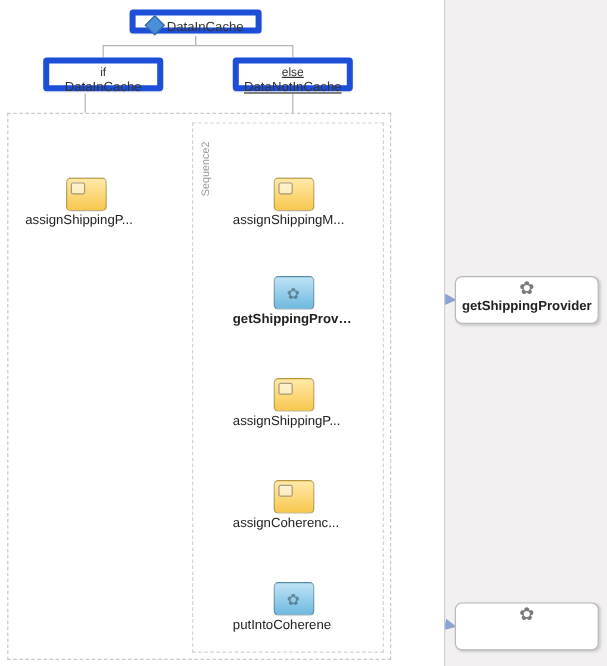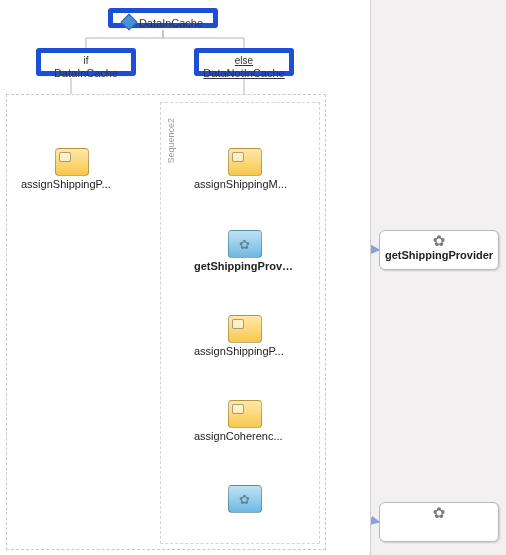--- a/index.html
+++ b/index.html
@@ -198,20 +198,21 @@
   <div class="act-label truncate" style="left:194px; top:345px;">assignShippingP...</div>
 
   <div class="act assign" style="left:228px; top:400px;">
       <span class="mini"></span>
     </div>
   <div class="act-label truncate" style="left:194px; top:430px;">assignCoherenc...</div>
 
   <div class="act invoke" style="left:228px; top:485px;">
       <span class="gear">✿</span>
     </div>
+  <div class="act-label truncate" style="left:194px; top:515px;">putIntoCoherene</div>
 </div>
 
 <div class="rhs">
   <svg class="connectors" width="140" height="555">
     <defs>
       <marker id="arrow2" markerWidth="7" markerHeight="7" refX="6" refY="3.5" orient="auto">
         <path d="M0,0 L7,3.5 L0,7 Z" fill="#8aa3d6"></path>
       </marker>
     </defs>
     <g stroke="#b7c6e6" stroke-width="1.4" fill="none">

